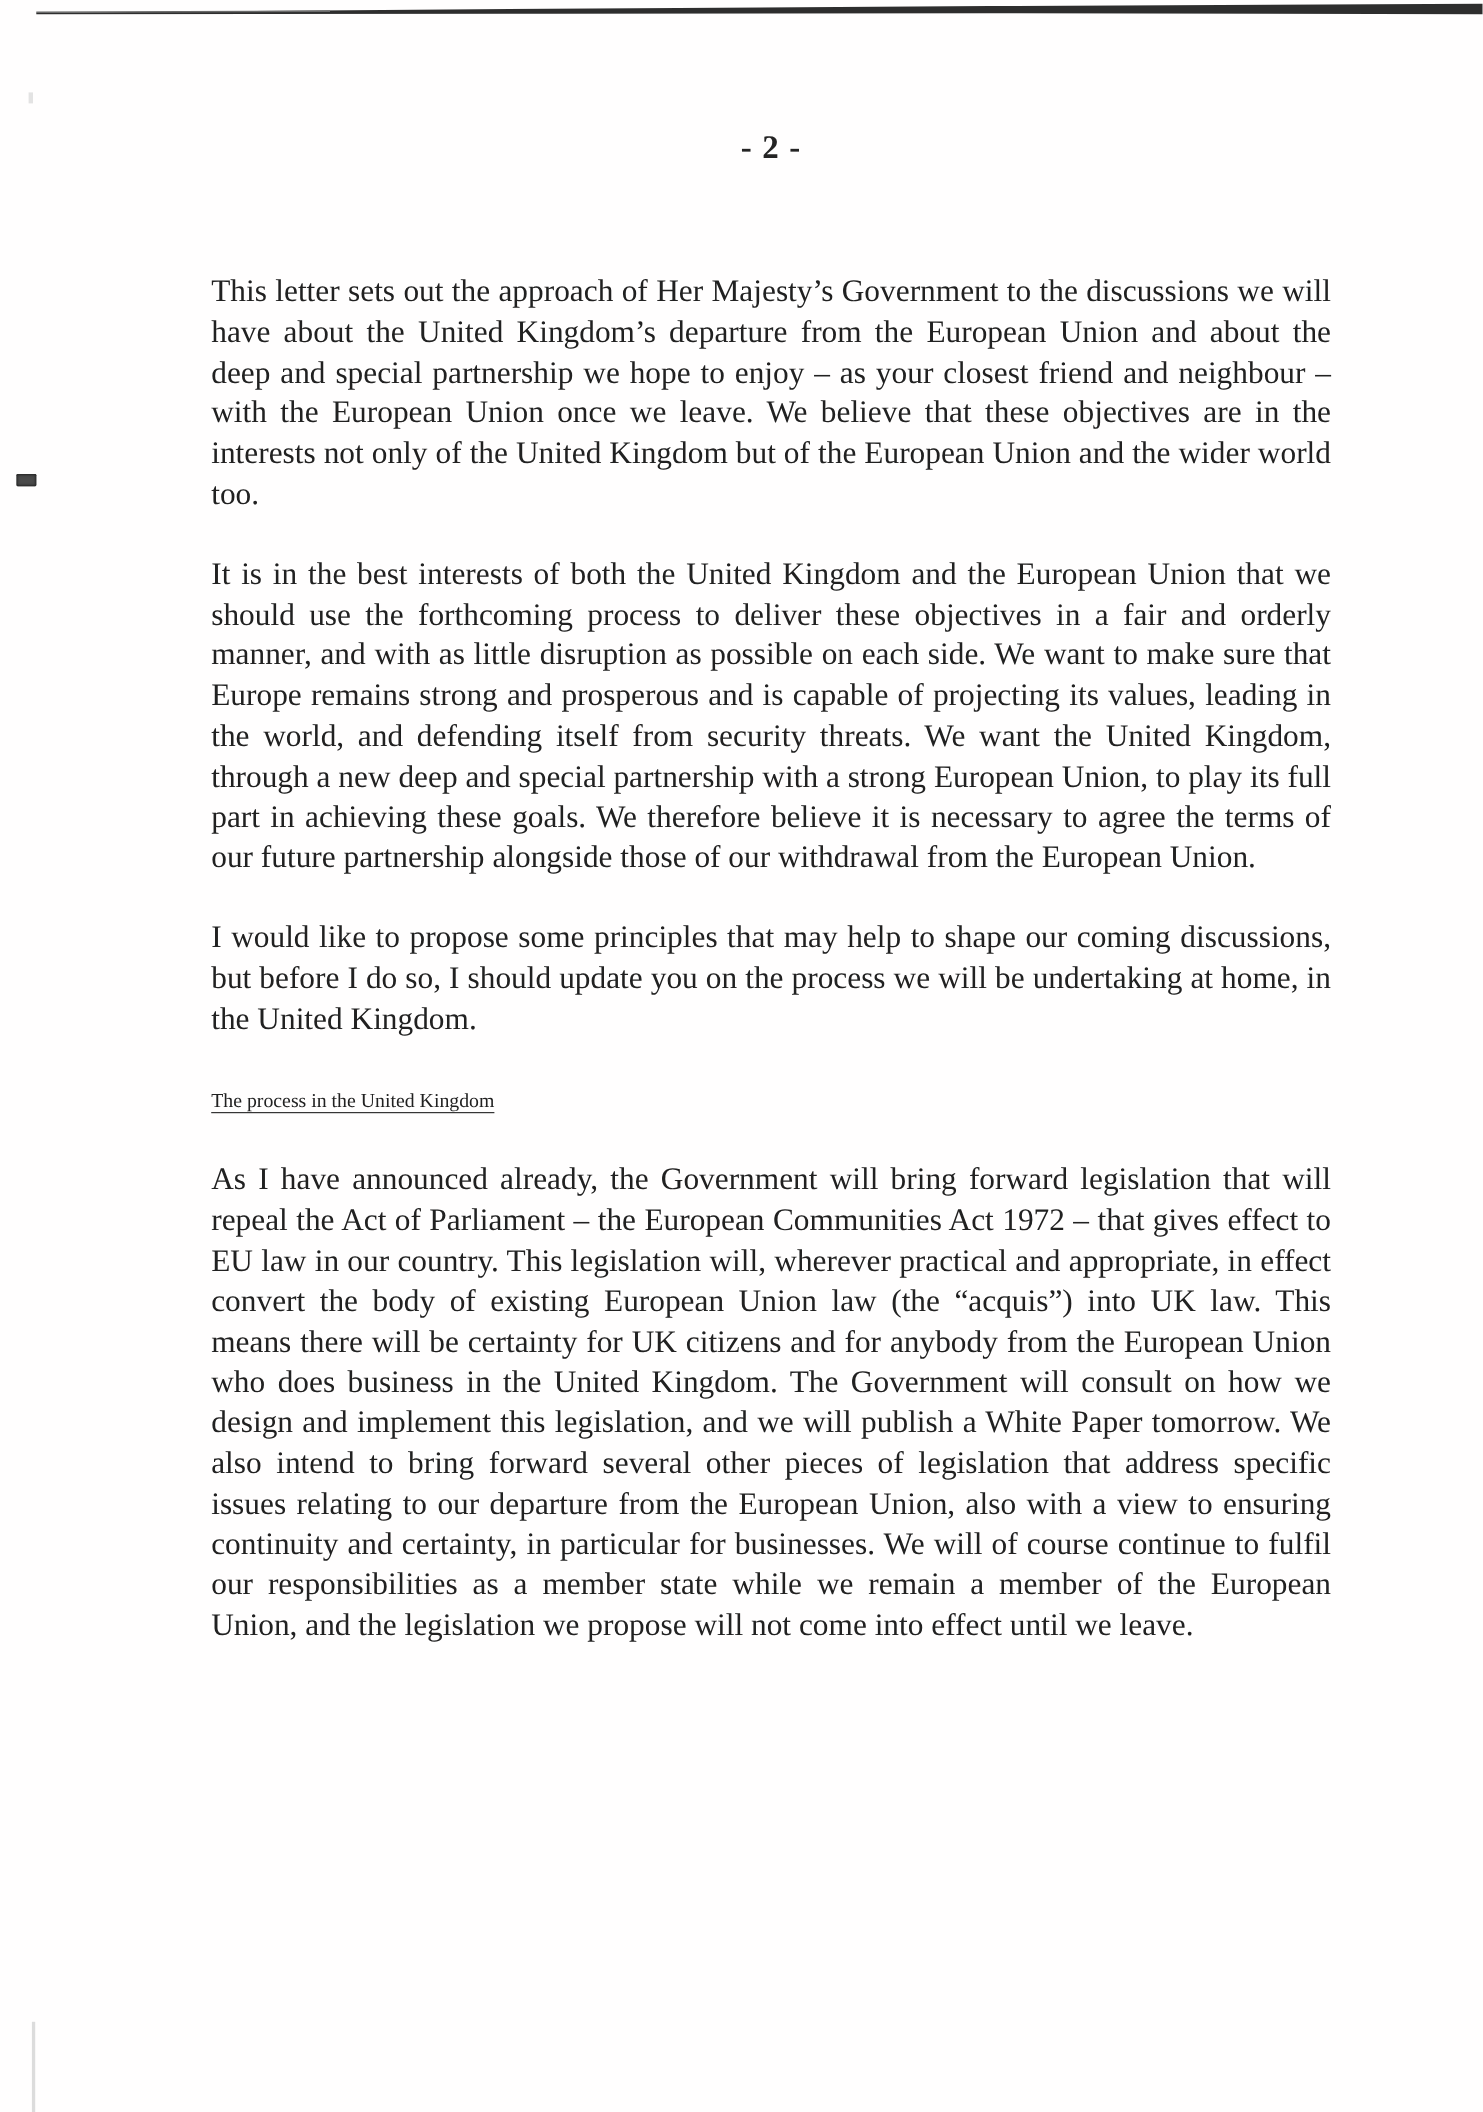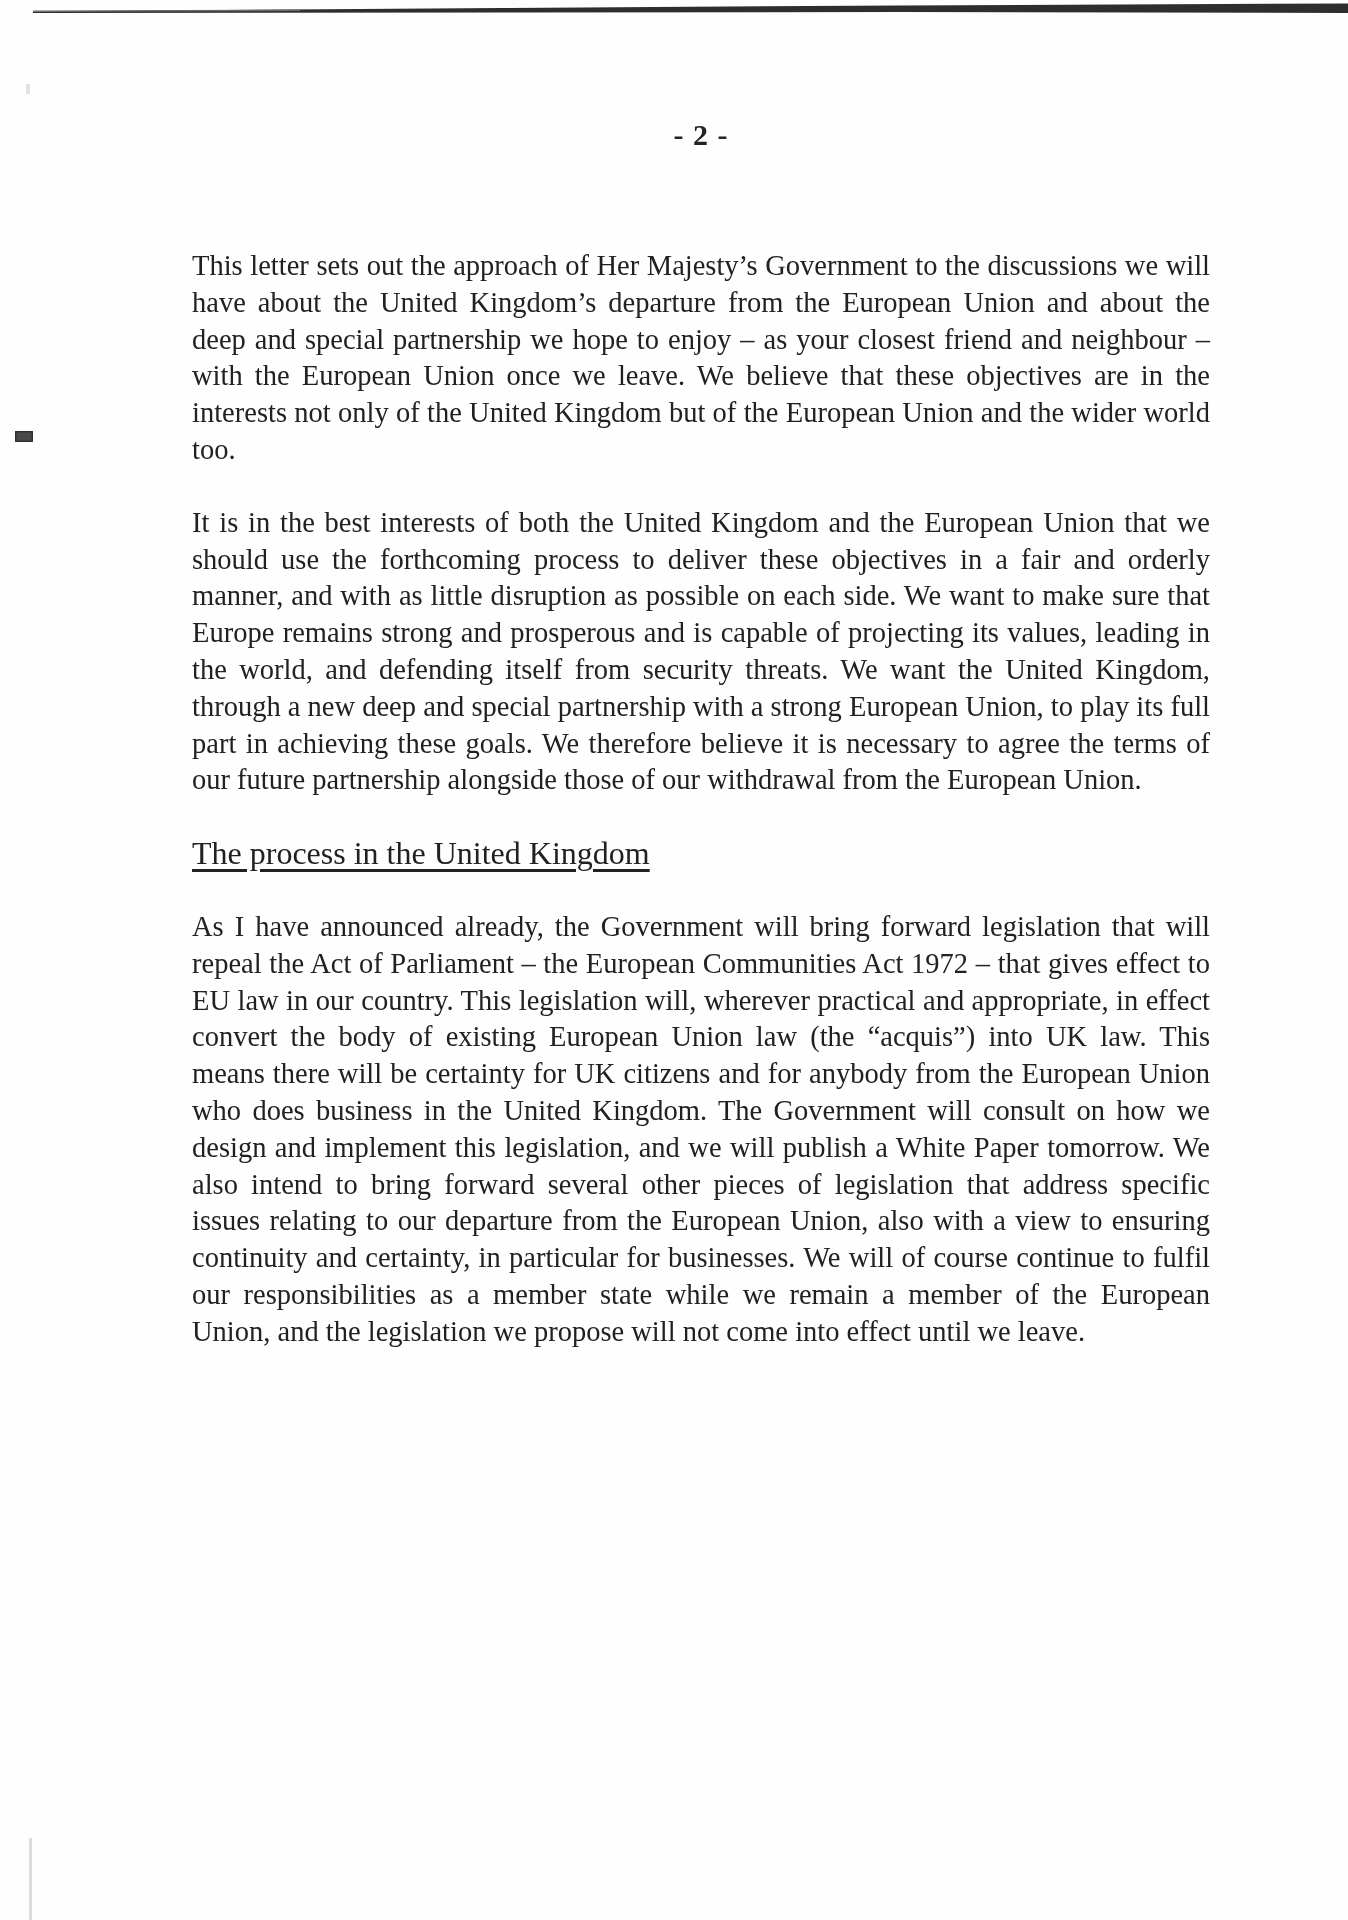--- a/index.html
+++ b/index.html
@@ -68,21 +68,21 @@
     width: 1018px;
     font-size: 28.5px;
     line-height: 36.8px;
     text-align: justify;
     color: #212121;
   }
   .content p {
     margin: 0 0 36px 0;
   }
   .section-heading {
-    font-size: 32px;
+    font-size: 18px;
     font-weight: normal;
     margin: 0 0 37px 0;
     text-align: left;
     text-decoration: underline;
     text-underline-offset: 5px;
   }
 </style>
 </head>
 <body>
 
@@ -96,17 +96,18 @@
   <div class="binder-mark"></div>
 
   <div class="left-edge-mark"></div>
   <div class="left-top-smudge"></div>
 
   <div class="page-number">- 2 -</div>
 
   <div class="content">
     <p>This letter sets out the approach of Her Majesty’s Government to the discussions we will have about the United Kingdom’s departure from the European Union and about the deep and special partnership we hope to enjoy – as your closest friend and neighbour – with the European Union once we leave. We believe that these objectives are in the interests not only of the United Kingdom but of the European Union and the wider world too.</p>
     <p>It is in the best interests of both the United Kingdom and the European Union that we should use the forthcoming process to deliver these objectives in a fair and orderly manner, and with as little disruption as possible on each side. We want to make sure that Europe remains strong and prosperous and is capable of projecting its values, leading in the world, and defending itself from security threats. We want the United Kingdom, through a new deep and special partnership with a strong European Union, to play its full part in achieving these goals. We therefore believe it is necessary to agree the terms of our future partnership alongside those of our withdrawal from the European Union.</p>
+    <p>I would like to propose some principles that may help to shape our coming discussions, but before I do so, I should update you on the process we will be undertaking at home, in the United Kingdom.</p>
     <h2 class="section-heading">The process in the United Kingdom</h2>
     <p>As I have announced already, the Government will bring forward legislation that will repeal the Act of Parliament – the European Communities Act 1972 – that gives effect to EU law in our country.  This legislation will, wherever practical and appropriate, in effect convert the body of existing European Union law (the “acquis”) into UK law.  This means there will be certainty for UK citizens and for anybody from the European Union who does business in the United Kingdom. The Government will consult on how we design and implement this legislation, and we will publish a White Paper tomorrow. We also intend to bring forward several other pieces of legislation that address specific issues relating to our departure from the European Union, also with a view to ensuring continuity and certainty, in particular for businesses.  We will of course continue to fulfil our responsibilities as a member state while we remain a member of the European Union, and the legislation we propose will not come into effect until we leave.</p>
   </div>
 
 </div>
 
 </body></html>

